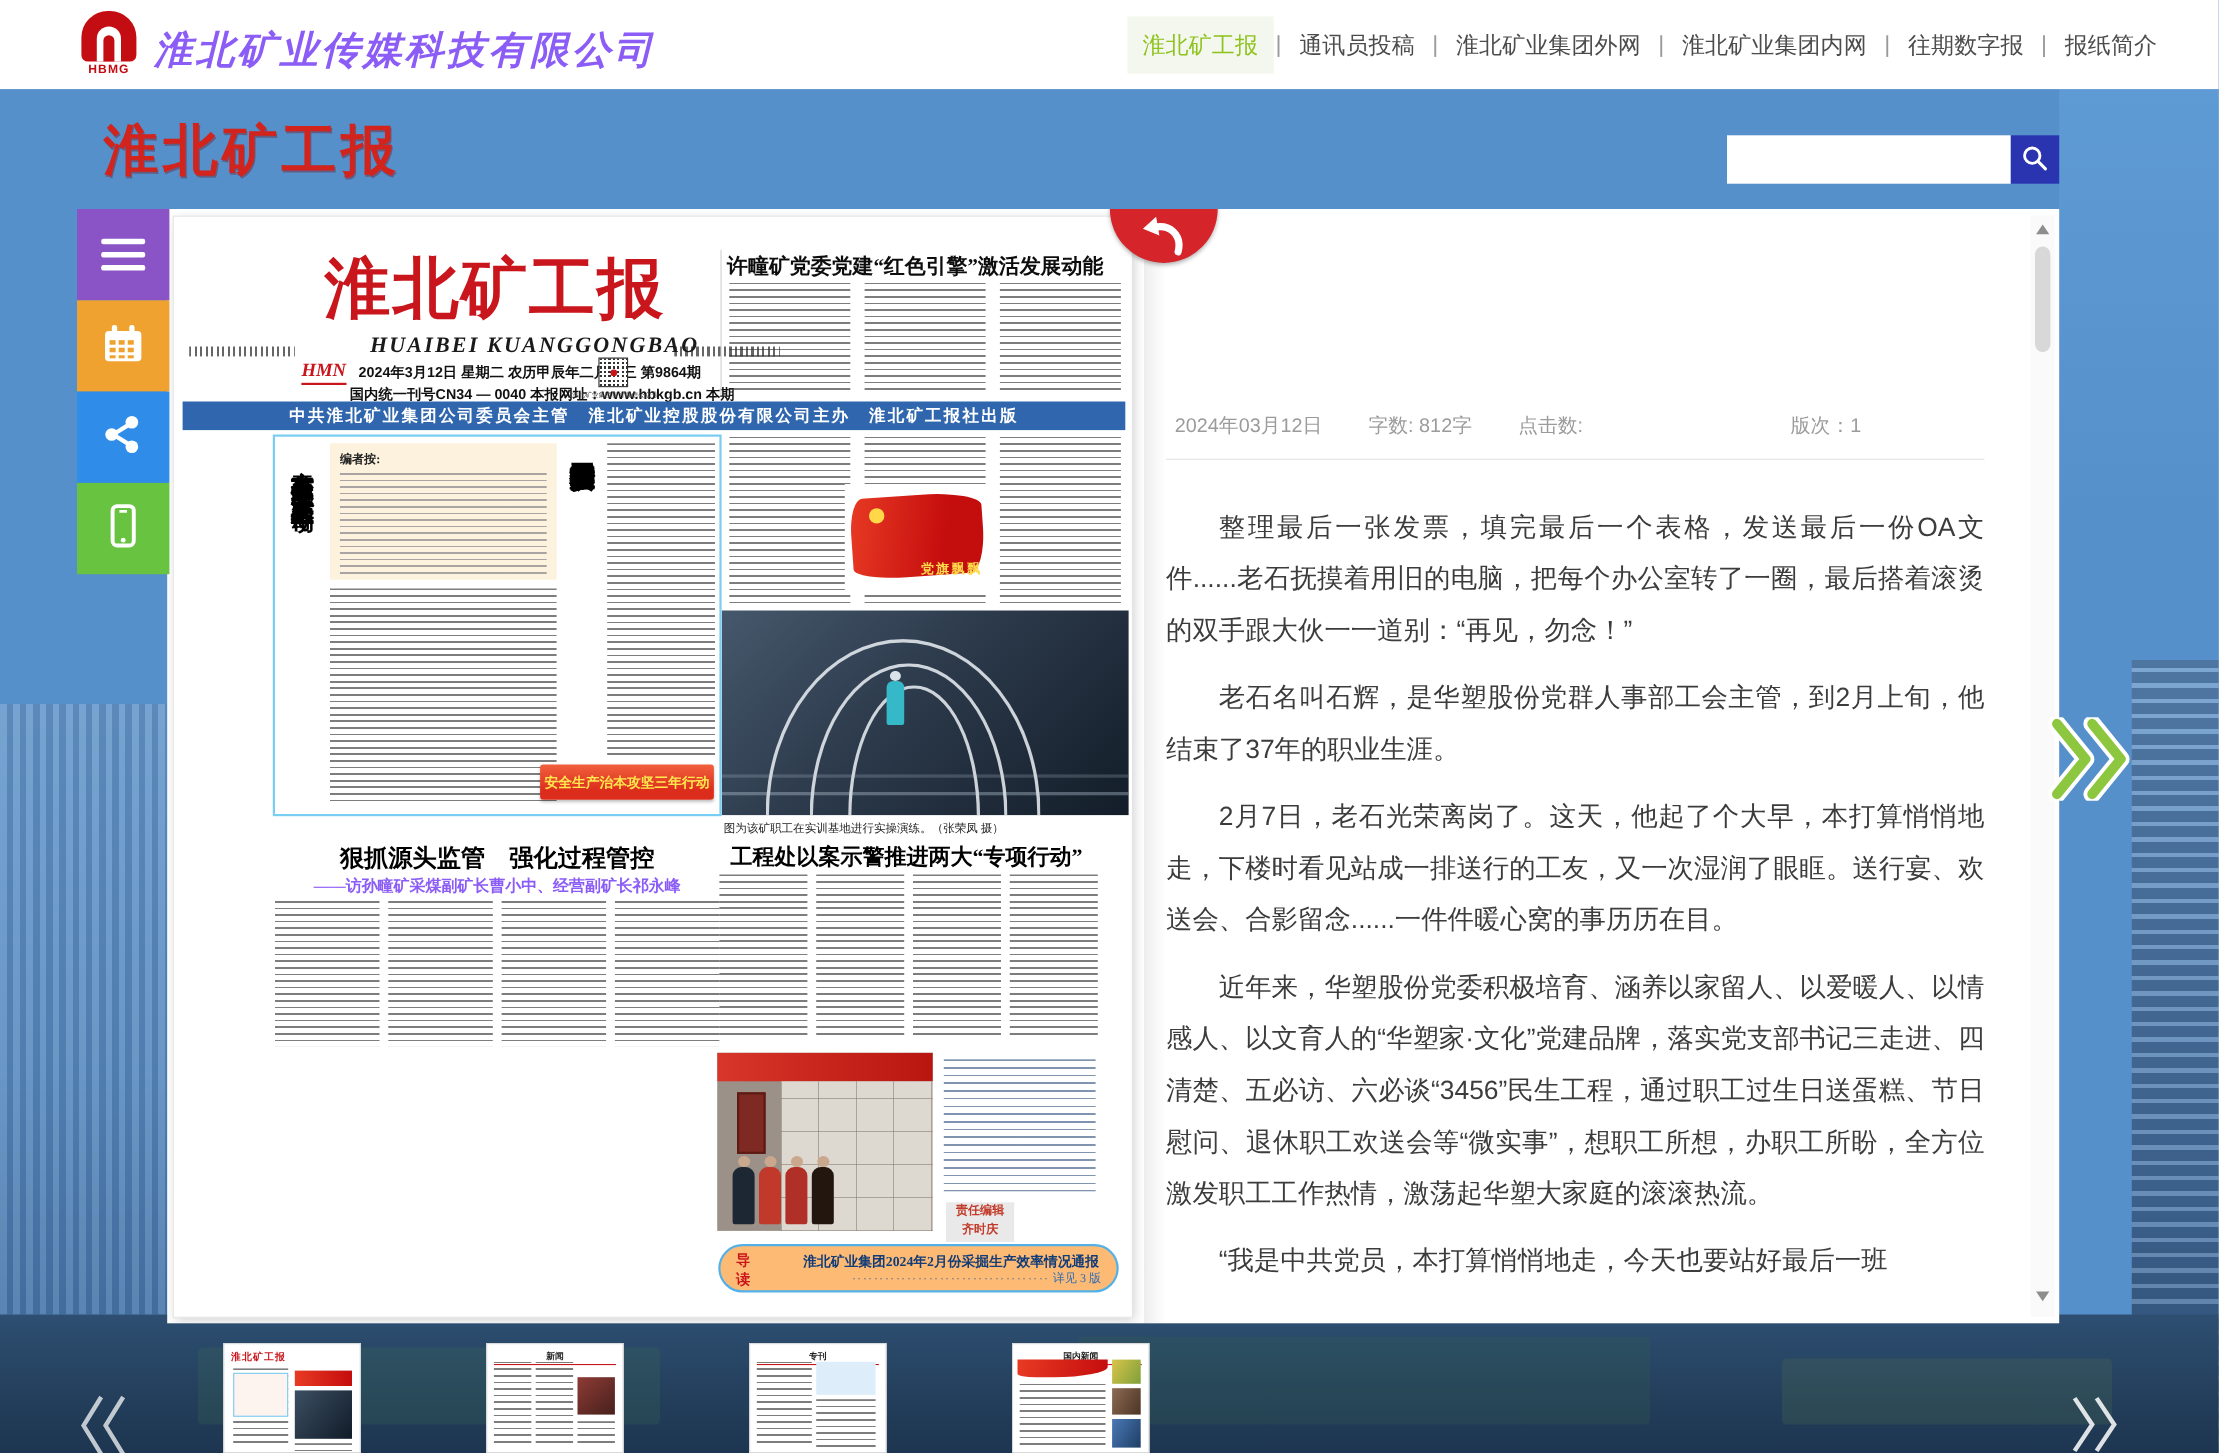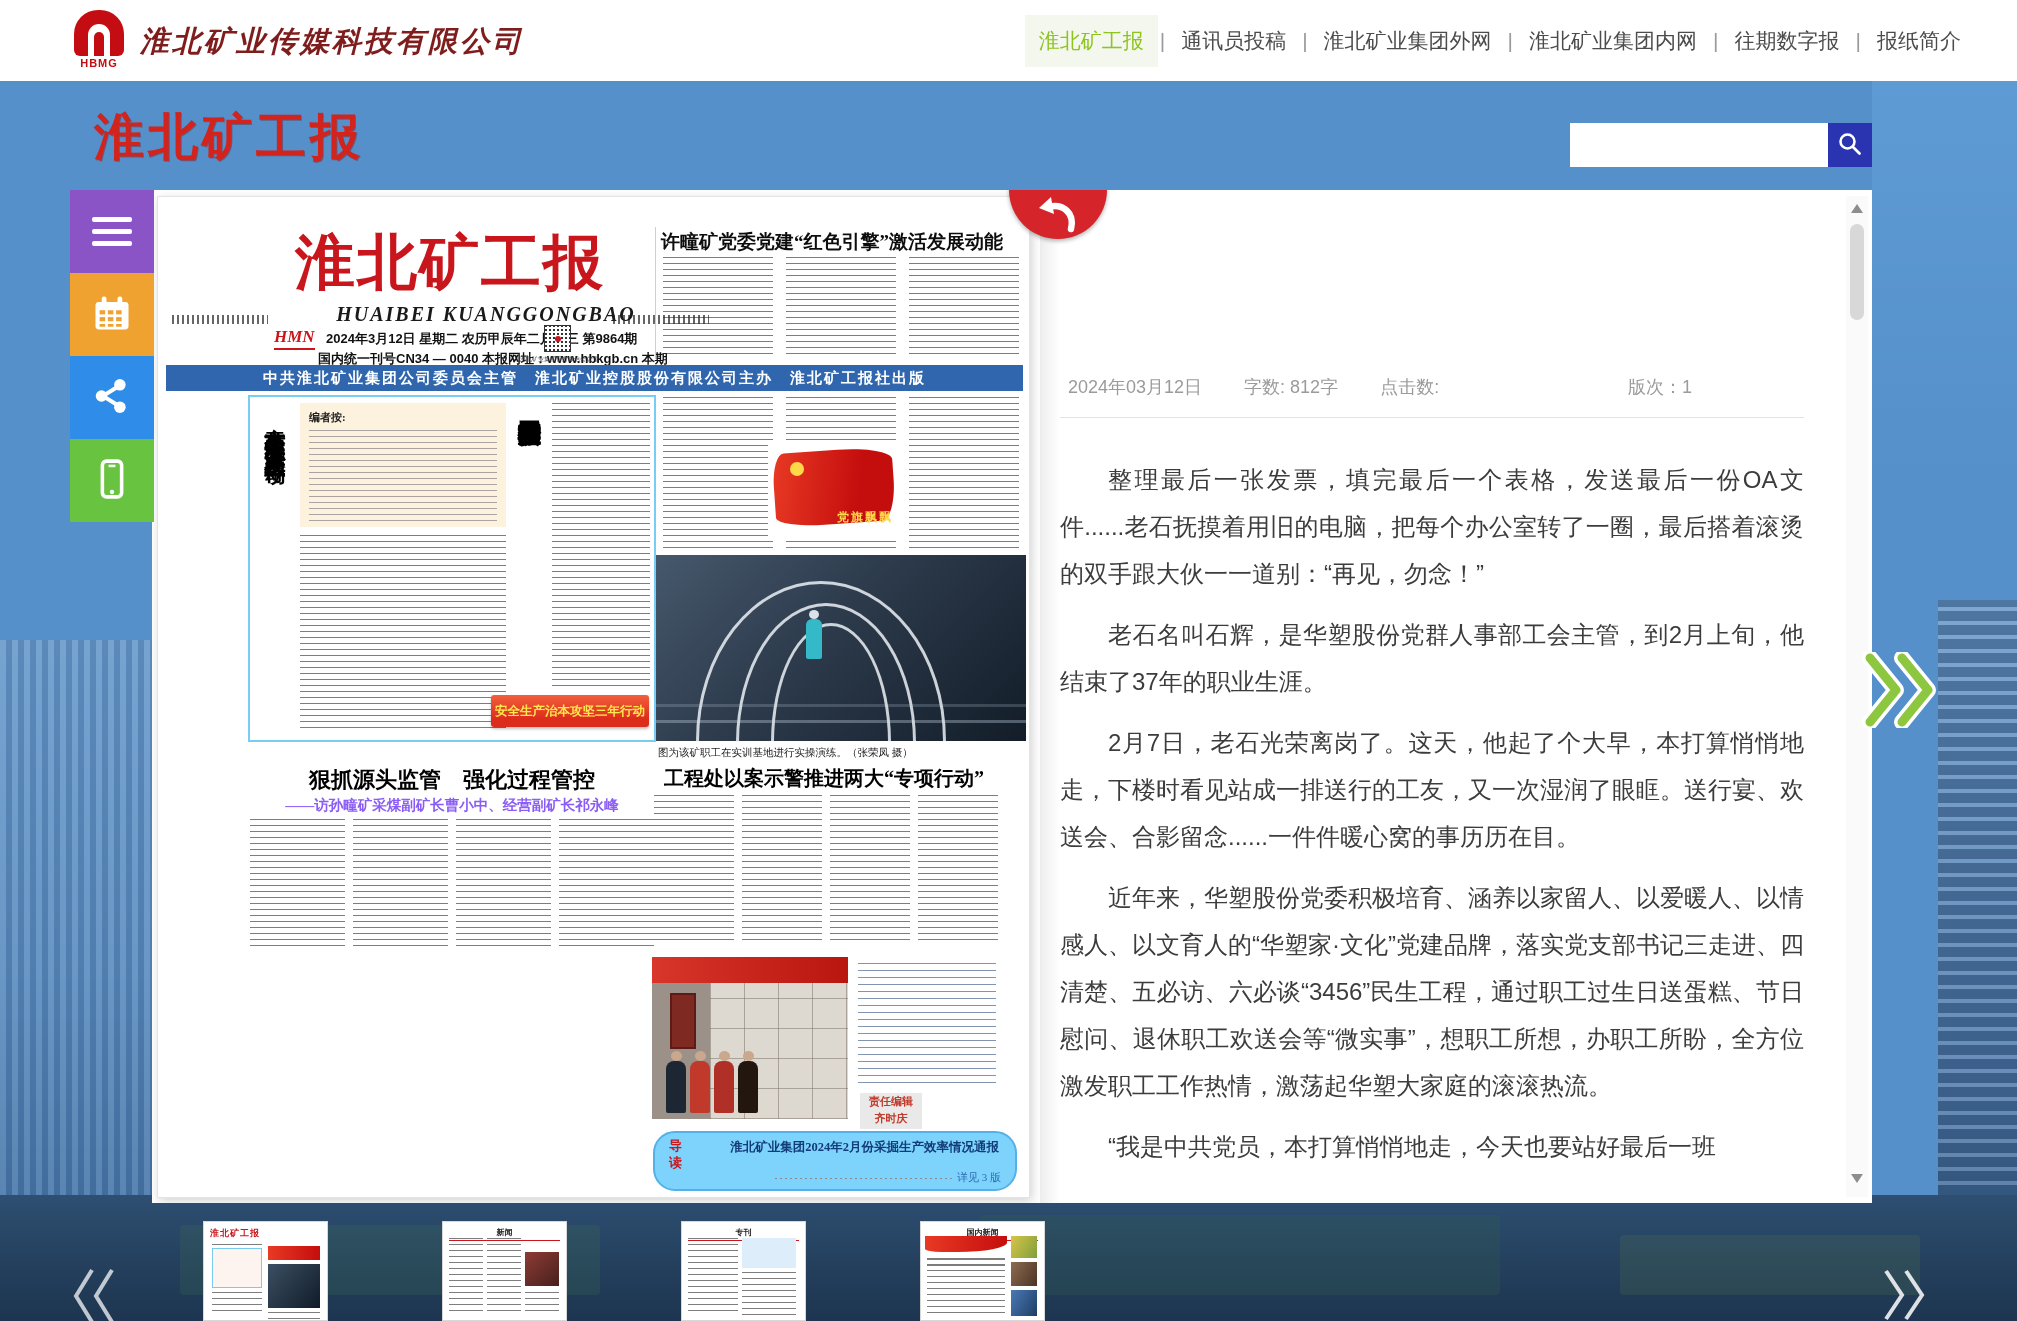--- a/index.html
+++ b/index.html
@@ -23,21 +23,21 @@
     background:linear-gradient(180deg,#5e9ad4 0%,#5590cb 70%); }
 
   
   .topbar { left:0; top:0; width:2017px; height:81px; background:#ffffff; z-index:30; }
   .logo-mark { left:74px; top:10px; width:50px; height:46px; background:#c40d12;
     border-radius:24px 24px 6px 6px; }
   .logo-mark::after { content:""; position:absolute; left:14px; top:14px; width:22px; height:32px;
     background:#ffffff; border-radius:11px 11px 0 0; }
   .logo-mark::before { content:""; position:absolute; left:20px; top:22px; width:10px; height:24px; background:#c40d12; border-radius:5px 5px 0 0; z-index:2; }
   .logo-badge { left:74px; top:57px; width:50px; text-align:center; font-size:11px; font-weight:bold; color:#c40d12; letter-spacing:1px; }
-  .company-name { left:140px; top:22px; font-size:29px; font-weight:bold; color:#7f1d1d;
+  .company-name { left:140px; top:22px; font-size:35px; font-weight:bold; color:#8b5cf6;
     font-style:italic; letter-spacing:3px; font-family:"Liberation Serif",serif; }
   .topnav { position:absolute; right:42px; top:0; height:81px; display:flex; align-items:center; font-size:21px; color:#4c4c4c; }
   .nav-item { padding:12px 14px; cursor:pointer; white-space:nowrap; }
   .nav-item.active { color:#8fc320; background:#f4f7ee; }
   .nav-sep { color:#9a9a9a; font-weight:300; padding:0 2px; }
 
   
   .site-masthead { left:94px; top:104px; font-size:50px; font-weight:bold; color:#d2241c;
     font-family:"Liberation Serif",serif; letter-spacing:4px; text-shadow:1px 1px 0 rgba(120,0,0,.35); }
   .search-wrap { left:1570px; top:123px; width:302px; height:44px; display:flex; z-index:5; }
@@ -110,21 +110,21 @@
   .np-h3 { left:496px; top:568px; width:340px; text-align:center; font-size:20px; font-weight:bold; color:#000; }
   .np-photo2 { left:494px; top:760px; width:196px; height:162px; background:#9b9188; overflow:hidden; }
   .np-photo2 .banner2 { position:absolute; left:0; top:0; width:196px; height:26px; background:linear-gradient(90deg,#d8362a,#b8160f); }
   .np-photo2 .wall { position:absolute; left:58px; top:26px; width:138px; height:136px; background:#ddd8d0;
     background-image:repeating-linear-gradient(90deg, rgba(120,110,100,.5) 0 1px, transparent 1px 34px),repeating-linear-gradient(0deg, rgba(120,110,100,.5) 0 1px, transparent 1px 30px); }
   .np-photo2 .door { position:absolute; left:18px; top:36px; width:26px; height:56px; background:#7e2a22; border:2px solid #5e1b15; }
   .np-photo2 .fig { position:absolute; bottom:6px; width:20px; height:52px; border-radius:8px 8px 2px 2px; }
   .np-photo2 .fig::before { content:""; position:absolute; left:5px; top:-10px; width:11px; height:10px; background:#c9a88e; border-radius:50%; }
   .np-edbox { left:702px; top:896px; width:62px; height:36px; background:#e9e9e9; color:#c23a2a;
     font-size:11px; font-weight:bold; text-align:center; line-height:17px; font-family:"Liberation Sans",sans-serif; }
-  .np-daodu { left:495px; top:934px; width:364px; height:60px; border:2px solid #54b1e8; border-radius:22px; background:#7dd3fc; }
+  .np-daodu { left:495px; top:934px; width:364px; height:44px; border:2px solid #54b1e8; border-radius:22px; background:#fdba74; }
   .np-daodu .dlabel { position:absolute; left:14px; top:4px; width:16px; font-size:13px; font-weight:bold; color:#c9161c; line-height:17px; }
   .np-daodu .dtext { position:absolute; left:44px; top:6px; width:300px; font-size:12.5px; font-weight:bold; color:#123c78;text-align:right; }
   .np-daodu .dref { position:absolute; right:14px; bottom:4px; font-size:11px; color:#2e6cb5; }
   .np-daodu .dots { position:absolute; left:120px; bottom:10px; width:180px; height:1px;
     background:repeating-linear-gradient(90deg,#888 0 2px, transparent 2px 5px); }
 
   
   .article-edge { position:absolute; left:888px; top:0; width:20px; height:1013px;
     background:linear-gradient(to right, rgba(0,0,0,.07), rgba(0,0,0,0)); }
   .back-btn { position:absolute; left:857px; top:-49px; width:98px; height:98px; border-radius:50%;

